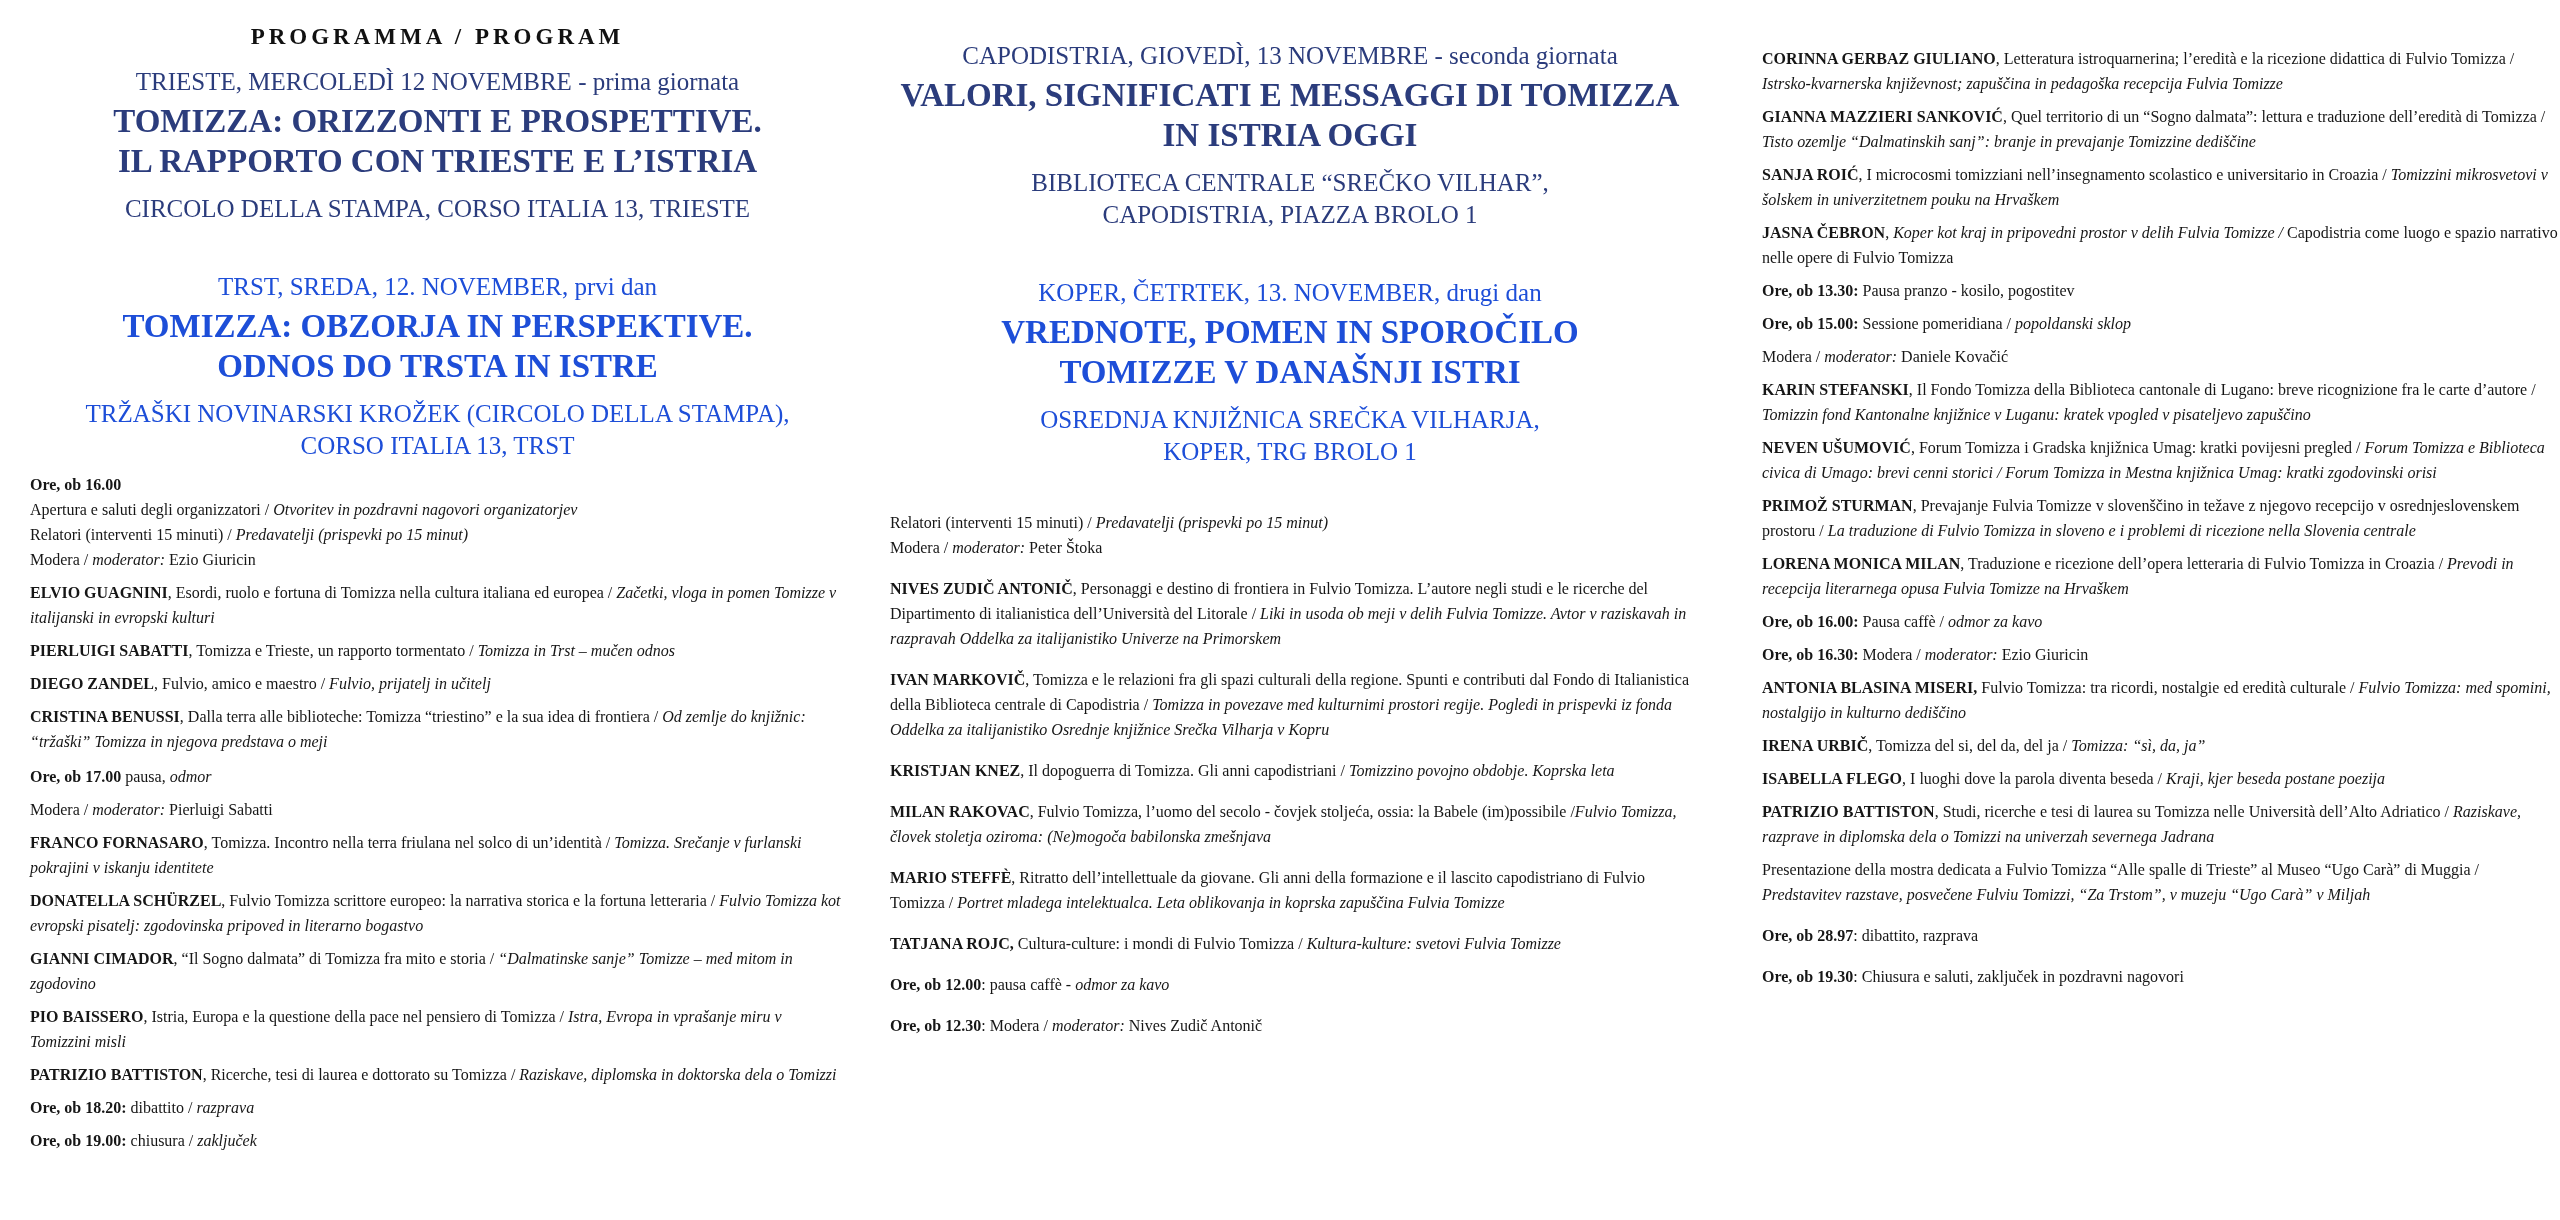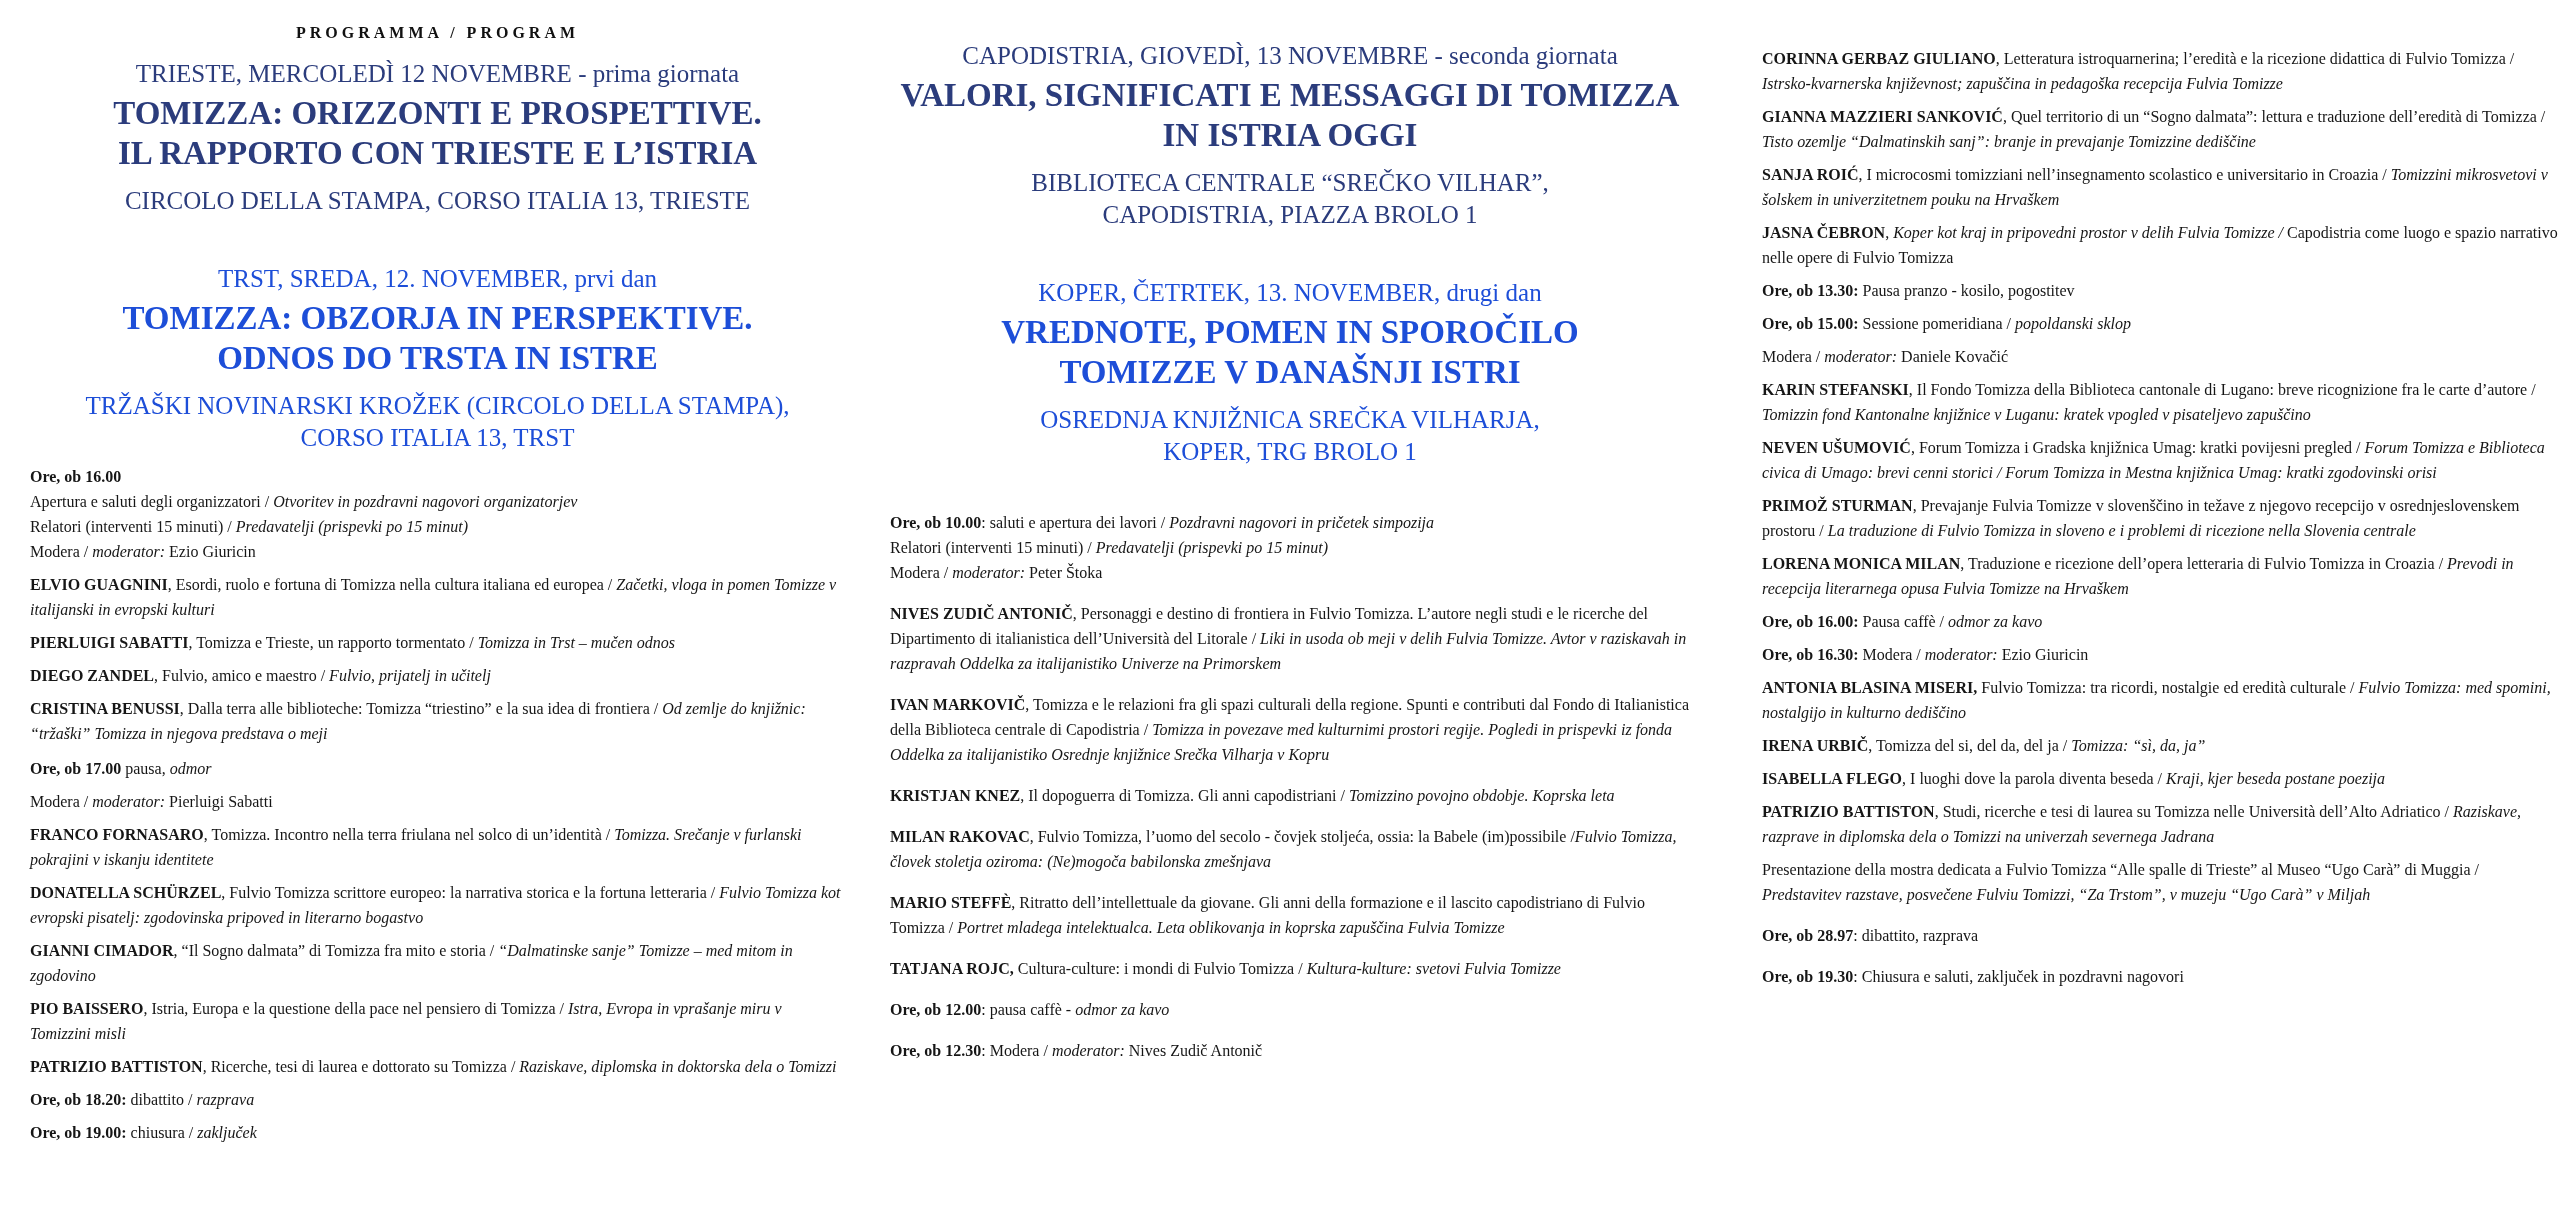--- a/index.html
+++ b/index.html
@@ -8,21 +8,21 @@
     font-family:"Liberation Serif","DejaVu Serif",serif;
     color:#161616;
   }
   .page { display:flex; box-sizing:border-box; padding:16px 0 0 30px; width:2560px; }
   .col { box-sizing:border-box; }
   .col1 { width:815px; margin-right:45px; }
   .col2 { width:800px; margin-right:72px; }
   .col3 { width:798px; }
 
   .kicker {
-    text-align:center; font-weight:bold; font-size:16px;
+    text-align:center; font-weight:bold; font-size:23px;
     letter-spacing:4px; color:#111; margin-top:8px;
   }
   .session-date { text-align:center; font-size:25px; margin-top:18px; }
   .session-date.second { margin-top:48px; }
   .col2 .session-date.first { margin-top:26px; }
   .session-title {
     text-align:center; font-size:33px; font-weight:bold;
     line-height:1.2; margin-top:6px;
   }
   .session-venue { text-align:center; font-size:25px; line-height:1.28; margin-top:12px; }
@@ -100,21 +100,20 @@
     <div class="session-title green">
       <span>VREDNOTE, POMEN IN SPOROČILO</span><br>
       <span>TOMIZZE V DANAŠNJI ISTRI</span>
     </div>
     <div class="session-venue green">
       <span>OSREDNJA KNJIŽNICA SREČKA VILHARJA,</span><br>
       <span>KOPER, TRG BROLO 1</span>
     </div>
 
     <div class="items">
-        <p class="item"><span class="b">Ore, ob 10.00</span><span>: saluti e apertura dei lavori / </span><span class="i">Pozdravni nagovori in pričetek simpozija</span></p>
         <p class="item"><span>Relatori (interventi 15 minuti) / </span><span class="i">Predavatelji (prispevki po 15 minut)</span></p>
         <p class="item"><span>Modera / </span><span class="i">moderator:</span><span> Peter Štoka</span></p>
         <p class="item g2"><span class="b">NIVES ZUDIČ ANTONIČ</span><span>, Personaggi e destino di frontiera in Fulvio Tomizza. L’autore negli studi e le ricerche del Dipartimento di italianistica dell’Università del Litorale / </span><span class="i">Liki in usoda ob meji v delih Fulvia Tomizze. Avtor v raziskavah in razpravah Oddelka za italijanistiko Univerze na Primorskem</span></p>
         <p class="item g2"><span class="b">IVAN MARKOVIČ</span><span>, Tomizza e le relazioni fra gli spazi culturali della regione. Spunti e contributi dal Fondo di Italianistica della Biblioteca centrale di Capodistria / </span><span class="i">Tomizza in povezave med kulturnimi prostori regije. Pogledi in prispevki iz fonda Oddelka za italijanistiko Osrednje knjižnice Srečka Vilharja v Kopru</span></p>
         <p class="item g2"><span class="b">KRISTJAN KNEZ</span><span>, Il dopoguerra di Tomizza. Gli anni capodistriani / </span><span class="i">Tomizzino povojno obdobje. Koprska leta</span></p>
         <p class="item g2"><span class="b">MILAN RAKOVAC</span><span>, Fulvio Tomizza, l’uomo del secolo - čovjek stoljeća, ossia: la Babele (im)possibile /</span><span class="i">Fulvio Tomizza, človek stoletja oziroma: (Ne)mogoča babilonska zmešnjava</span></p>
         <p class="item g2"><span class="b">MARIO STEFFÈ</span><span>, Ritratto dell’intellettuale da giovane. Gli anni della formazione e il lascito capodistriano di Fulvio Tomizza / </span><span class="i">Portret mladega intelektualca. Leta oblikovanja in koprska zapuščina Fulvia Tomizze</span></p>
         <p class="item g2"><span class="b">TATJANA ROJC,</span><span> Cultura-culture: i mondi di Fulvio Tomizza / </span><span class="i">Kultura-kulture: svetovi Fulvia Tomizze</span></p>
         <p class="item g2"><span class="b">Ore, ob 12.00</span><span>: pausa caffè - </span><span class="i">odmor za kavo</span></p>
         <p class="item g2"><span class="b">Ore, ob 12.30</span><span>: Modera / </span><span class="i">moderator:</span><span> Nives Zudič Antonič</span></p>

